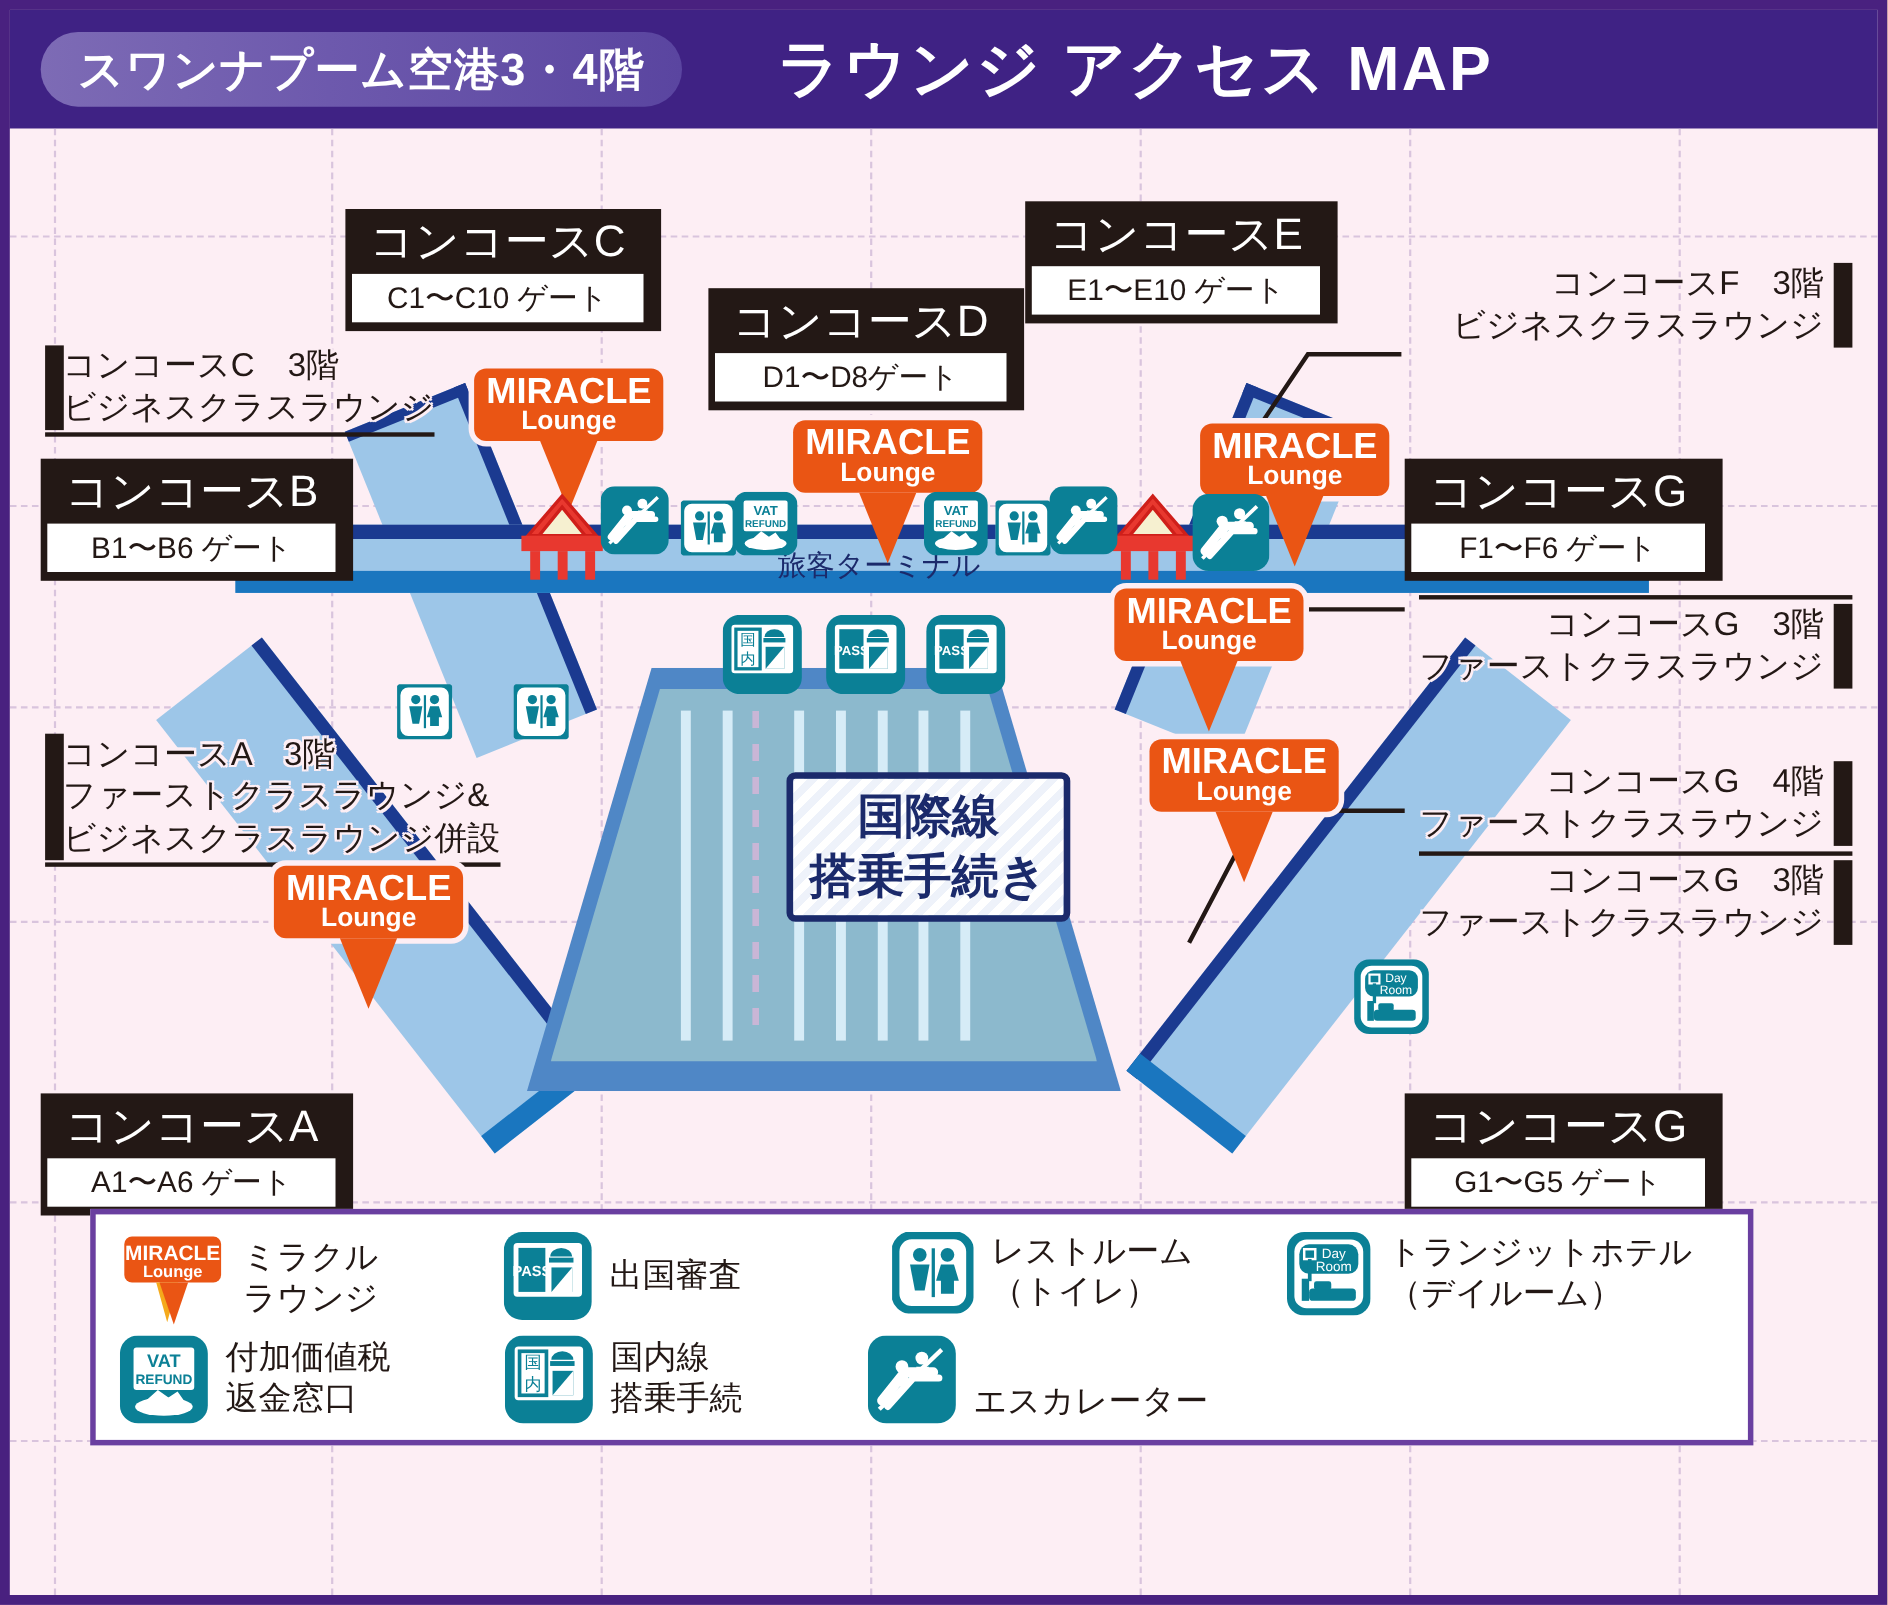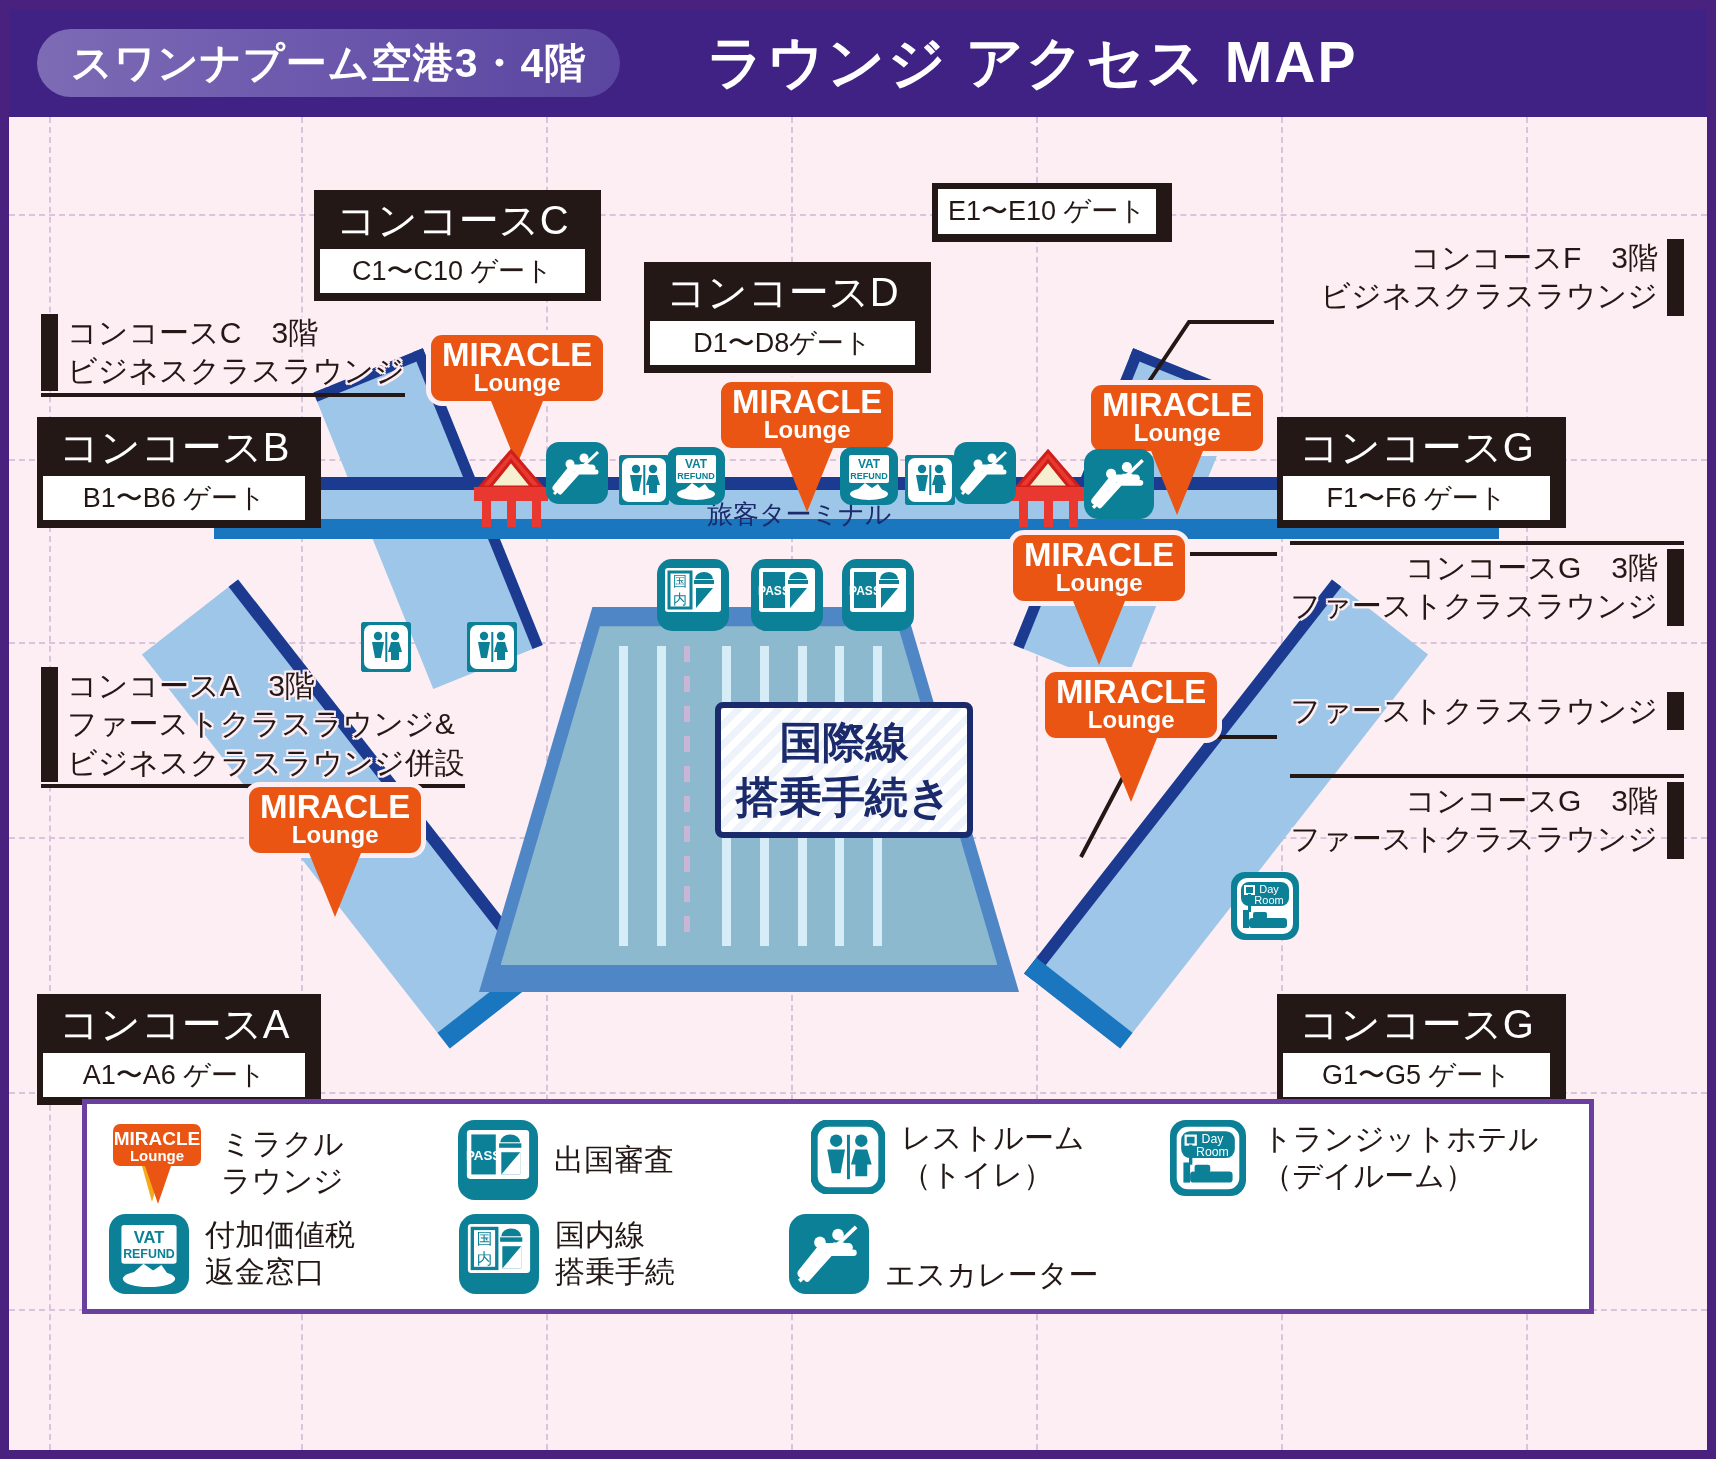--- a/index.html
+++ b/index.html
@@ -48,21 +48,21 @@
   .plate{position:absolute;background:#231815;padding:6px 16px 8px 6px;box-sizing:border-box;}
   .plate .big{color:#fff;font-size:40px;font-weight:500;text-align:center;line-height:1.12;padding:2px 16px 6px 16px;white-space:nowrap;}
   .plate .sub{background:#fff;color:#231815;font-size:27px;text-align:center;line-height:1.5;padding:2px 10px;white-space:nowrap;}
 
   
   .annot{position:absolute;font-size:30px;line-height:1.28;color:#231815;white-space:nowrap;}
   .annot .txt{position:relative;z-index:2;
      text-shadow:
        2px 0 #fdeef4,-2px 0 #fdeef4,0 2px #fdeef4,0 -2px #fdeef4,
        2px 2px #fdeef4,-2px -2px #fdeef4,2px -2px #fdeef4,-2px 2px #fdeef4;}
-  .annot.left{padding-left:26px;}
+  .annot.left{padding-left:16px;}
   .annot.left .bar{position:absolute;left:0;top:0;bottom:0;width:17px;background:#231815;}
   .annot.left .rule{position:absolute;left:0;right:0;bottom:-6px;height:4px;background:#231815;}
   .annot.right{padding-right:26px;text-align:right;}
   .annot.right .bar{position:absolute;right:0;top:0;bottom:0;width:17px;background:#231815;}
   .annot.right .rule-top{position:absolute;left:0;right:0;top:-8px;height:4px;background:#231815;}
 
   
   .pin{position:absolute;}
   .pin .badge{position:relative;background:#ea5514;border-radius:11px;
      padding:3px 11px 6px 11px;text-align:center;line-height:1;
@@ -184,20 +184,21 @@
 
     <div class="plate" style="left:305px;top:73px;">
       <div class="big">コンコースC</div>
       <div class="sub">C1〜C10 ゲート</div>
     </div>
     <div class="plate" style="left:635px;top:145px;">
       <div class="big">コンコースD</div>
       <div class="sub">D1〜D8ゲート</div>
     </div>
     <div class="plate" style="left:923px;top:66px;">
+      <div class="big">コンコースE</div>
       <div class="sub">E1〜E10 ゲート</div>
     </div>
     <div class="plate" style="left:28px;top:300px;">
       <div class="big">コンコースB</div>
       <div class="sub">B1〜B6 ゲート</div>
     </div>
     <div class="plate" style="left:1268px;top:300px;">
       <div class="big">コンコースG</div>
       <div class="sub">F1〜F6 ゲート</div>
     </div>
@@ -233,20 +234,21 @@
 
     <div class="annot right" style="right:23px;top:432px;">
       <div class="bar"></div>
         <div class="rule-top"></div>
       <div class="txt">コンコースG　3階</div>
       <div class="txt">ファーストクラスラウンジ</div>
     </div>
 
     <div class="annot right" style="right:23px;top:575px;">
       <div class="bar"></div>
+      <div class="txt">コンコースG　4階</div>
       <div class="txt">ファーストクラスラウンジ</div>
     </div>
 
     <div class="annot right" style="right:23px;top:665px;">
       <div class="bar"></div>
         <div class="rule-top"></div>
       <div class="txt">コンコースG　3階</div>
       <div class="txt">ファーストクラスラウンジ</div>
     </div>
 

